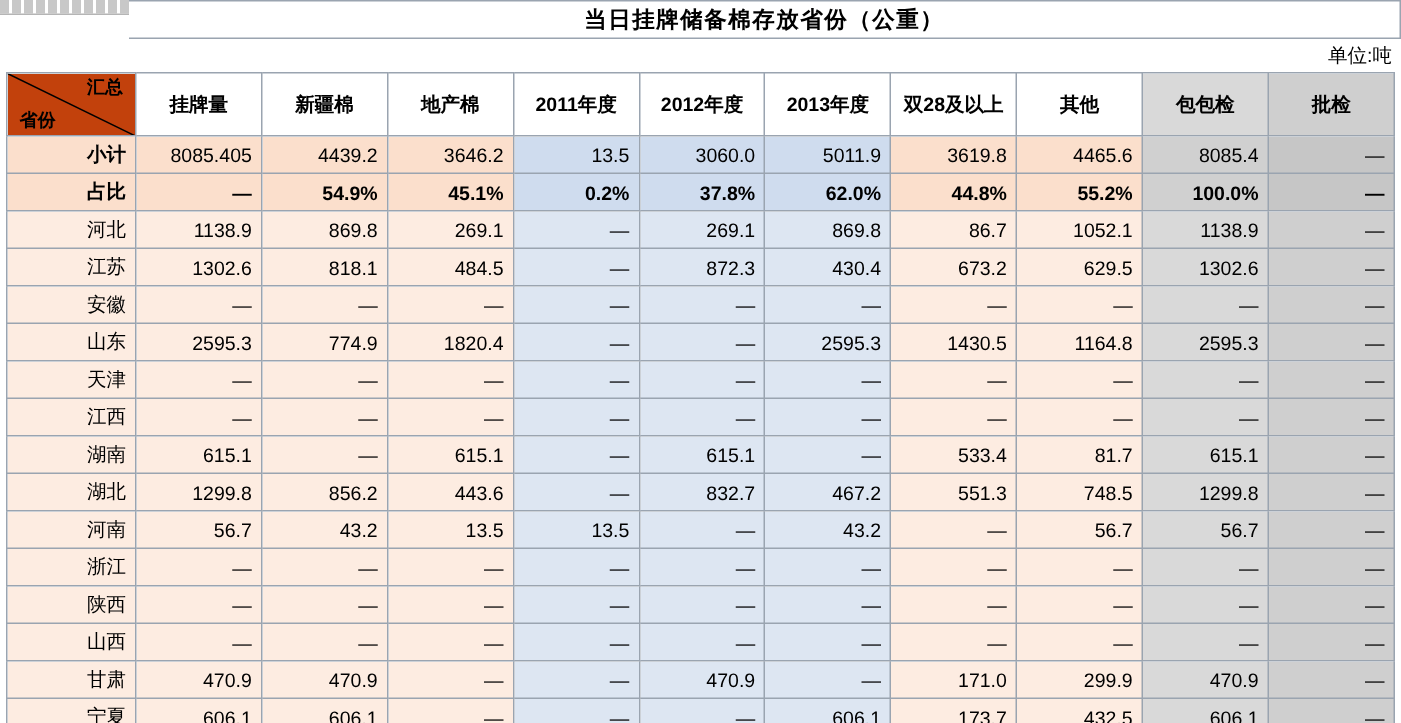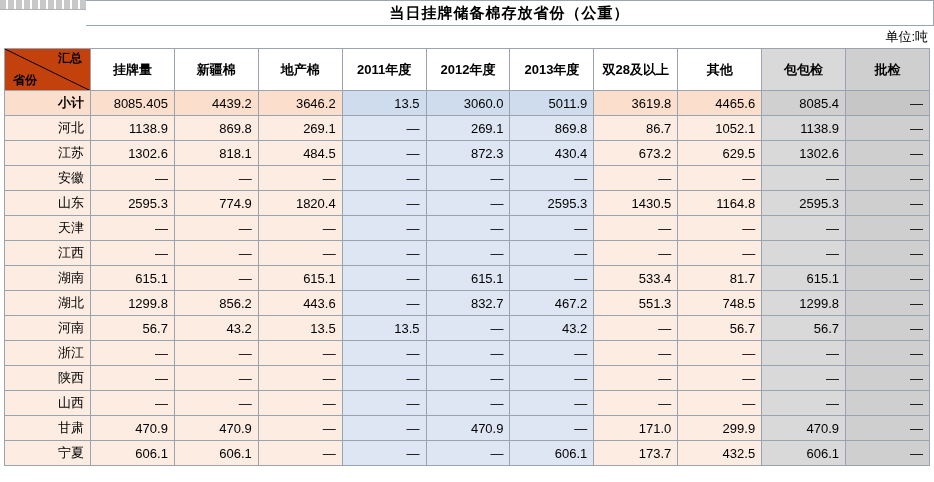--- a/index.html
+++ b/index.html
@@ -216,20 +216,33 @@
           <td class="num">4439.2</td>
           <td class="num">3646.2</td>
           <td class="num blue">13.5</td>
           <td class="num blue">3060.0</td>
           <td class="num blue">5011.9</td>
           <td class="num">3619.8</td>
           <td class="num">4465.6</td>
           <td class="num grey">8085.4</td>
           <td class="num grey2 dash">—</td>
         </tr>
+        <tr class="ratio">
+          <td class="rowlabel bold">占比</td>
+          <td class="num dash">—</td>
+          <td class="num">54.9%</td>
+          <td class="num">45.1%</td>
+          <td class="num blue">0.2%</td>
+          <td class="num blue">37.8%</td>
+          <td class="num blue">62.0%</td>
+          <td class="num">44.8%</td>
+          <td class="num">55.2%</td>
+          <td class="num grey">100.0%</td>
+          <td class="num grey2 dash">—</td>
+        </tr>
         <tr class="data">
           <td class="rowlabel">河北</td>
           <td class="num">1138.9</td>
           <td class="num">869.8</td>
           <td class="num">269.1</td>
           <td class="num blue dash">—</td>
           <td class="num blue">269.1</td>
           <td class="num blue">869.8</td>
           <td class="num">86.7</td>
           <td class="num">1052.1</td>

